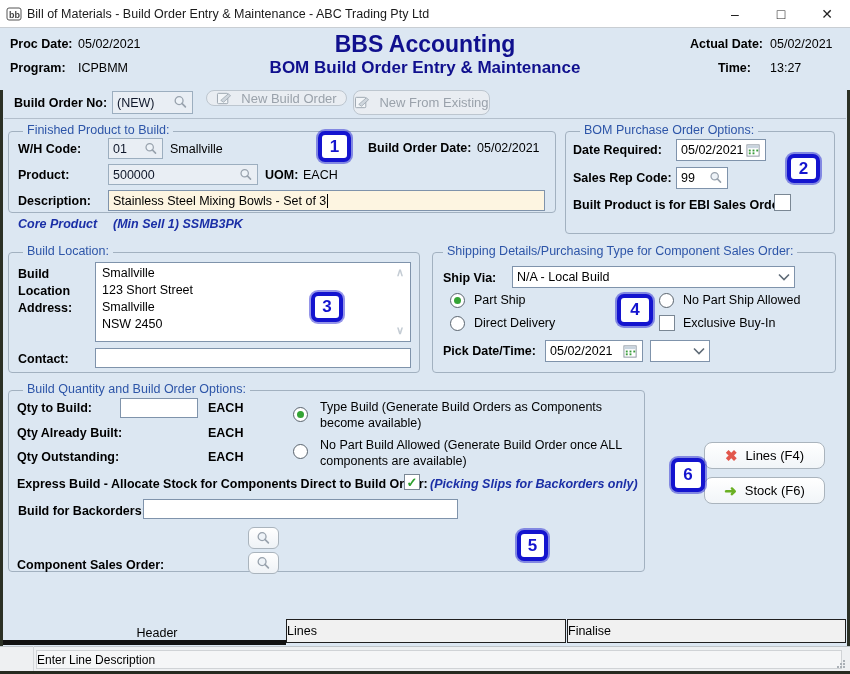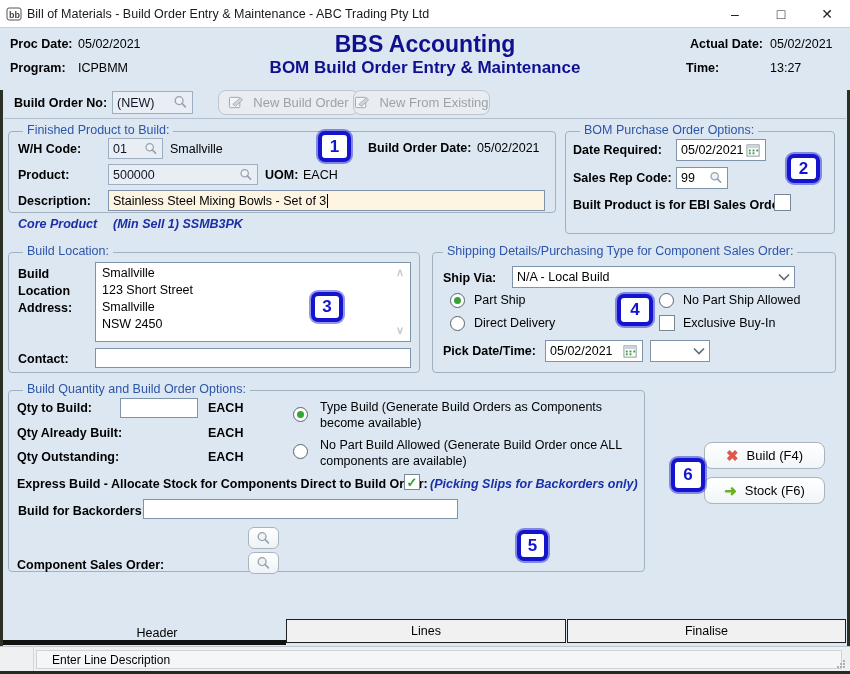--- a/index.html
+++ b/index.html
@@ -35,29 +35,29 @@
   
   .radio{position:absolute;width:15px;height:15px;border:1px solid #5a646e;border-radius:50%;background:#fff;box-sizing:border-box}
   .radio.sel::after{content:"";position:absolute;left:3px;top:3px;right:3px;bottom:3px;background:#35a435;border-radius:50%}
   .cb{position:absolute;border:1px solid #7a8794;background:#fff;box-sizing:border-box;display:flex;align-items:center;
       justify-content:center;font-weight:bold;color:#2da02d;font-size:13px;line-height:1}
   
   .marker{position:absolute;background:#fff;border:4px solid #1414cf;border-radius:7px;box-sizing:border-box;
           display:flex;align-items:center;justify-content:center;color:#1414cf;font-weight:bold;font-size:17px;
           box-shadow:0 0 0 2px rgba(20,20,207,.45);z-index:50}
   
-  .tab{position:absolute;background:#f1f1f1;border:1px solid #1f1f1f;box-sizing:border-box;text-align:center;
+  .tab{position:absolute;background:#f1f1f1;border:1px solid #1f1f1f;box-sizing:border-box;
        font-size:12.5px;padding-top:4px}
   .tab-active-label{position:absolute;text-align:center;font-size:12.5px}
   .tab-active-bar{position:absolute;background:#111}
   
   .statusbar{position:absolute;left:0;top:646px;width:850px;height:25px;background:#eef0f2;border-top:1px solid #bfc5ca;box-sizing:border-box}
   .status-cell{position:absolute;left:0;top:646px;width:34px;height:25px;border-right:1px solid #d4d7da;box-sizing:border-box}
   .status-field{position:absolute;left:36px;top:650px;width:806px;height:19px;background:#f5f6f7;border:1px solid #d0d3d6;
-                box-sizing:border-box;display:flex;align-items:center;padding-left:15px;font-size:12px}
+                box-sizing:border-box;display:flex;align-items:center;padding-left:0;font-size:12px}
   .darkstrip{position:absolute;background:#2b3025}
   .divline{position:absolute;background:#b3bfcc}
   .scrollglyph{position:absolute;color:#c4ccd4;font-size:11px;font-weight:bold}
   .chev{stroke:#5f6b77;stroke-width:1.6;fill:none}
   svg{display:block}
 </style>
 </head>
 <body>
 
 <div id="app">
@@ -82,34 +82,34 @@
   <span class="lbl" style="left:10px;top:37px">Proc Date:</span>
   <span class="val" style="left:78px;top:37px">05/02/2021</span>
   <span class="lbl" style="left:10px;top:61px">Program:</span>
   <span class="val" style="left:78px;top:61px">ICPBMM</span>
 
   <div class="abs navy" style="left:0;top:31px;width:850px;text-align:center;font-size:23px;font-weight:bold">BBS Accounting</div>
   <div class="abs navy" style="left:0;top:58px;width:850px;text-align:center;font-size:17px;font-weight:bold">BOM Build Order Entry &amp; Maintenance</div>
 
   <span class="lbl" style="left:660px;top:37px;width:103px;text-align:right">Actual Date:</span>
   <span class="val" style="left:770px;top:37px">05/02/2021</span>
-  <span class="lbl" style="left:686px;top:61px;width:103px;">Time:</span>
+  <span class="lbl" style="left:648px;top:61px;width:103px;text-align:right">Time:</span>
   <span class="val" style="left:770px;top:61px">13:27</span>
 
   <span class="lbl" style="left:14px;top:96px">Build Order No:</span>
   <div class="fld dis" style="left:112px;top:91px;width:81px;height:23px">
     <span class="grow">(NEW)</span>
     <span>
       <svg width="15" height="15" viewBox="0 0 16 16">
           <circle cx="6.5" cy="6" r="4.2" fill="#eef3f8" stroke="#98a2ad" stroke-width="1.4"></circle>
           <line x1="9.5" y1="9" x2="13.2" y2="12.7" stroke="#98a2ad" stroke-width="1.8" stroke-linecap="round"></line>
         </svg>
     </span>
   </div>
-  <div class="btn dis" style="left:218px;top:90px;width:141px;height:25px">
+  <div class="btn dis" style="left:206px;top:90px;width:141px;height:16px">
     <span>
       <svg width="17" height="15" viewBox="0 0 18 16">
           <rect x="1.5" y="2.5" width="11" height="11" rx="1" fill="#f2f5f8" stroke="#9aa4ae"></rect>
           <path d="M5 10 L13 3 L15.5 5 L8 12 Z" fill="#cfd6dd" stroke="#9aa4ae" stroke-width="0.8"></path>
         </svg>
     </span>
     <span>New Build Order</span>
   </div>
   <div class="btn dis" style="left:353px;top:90px;width:137px;height:25px">
     <span>
@@ -300,21 +300,21 @@
     <span>
       <svg width="15" height="15" viewBox="0 0 16 16">
           <circle cx="6.5" cy="6" r="4.2" fill="#eef3f8" stroke="#98a2ad" stroke-width="1.4"></circle>
           <line x1="9.5" y1="9" x2="13.2" y2="12.7" stroke="#98a2ad" stroke-width="1.8" stroke-linecap="round"></line>
         </svg>
     </span>
   </div>
 
   <div class="btn" style="left:704px;top:442px;width:121px;height:27px">
     <span style="color:#e2574c;font-size:15px;font-weight:bold">✖</span>
-    <span>Build (F4)</span>
+    <span>Lines (F4)</span>
   </div>
   <div class="btn" style="left:704px;top:477px;width:121px;height:27px">
     <span style="color:#6ab023;font-size:15px;font-weight:bold">➜</span>
     <span>Stock (F6)</span>
   </div>
 
   <div class="marker" style="left:318px;top:131px;width:33px;height:31px">1</div>
   <div class="marker" style="left:787px;top:154px;width:33px;height:29px">2</div>
   <div class="marker" style="left:311px;top:292px;width:32px;height:30px">3</div>
   <div class="marker" style="left:617px;top:294px;width:36px;height:32px">4</div>

